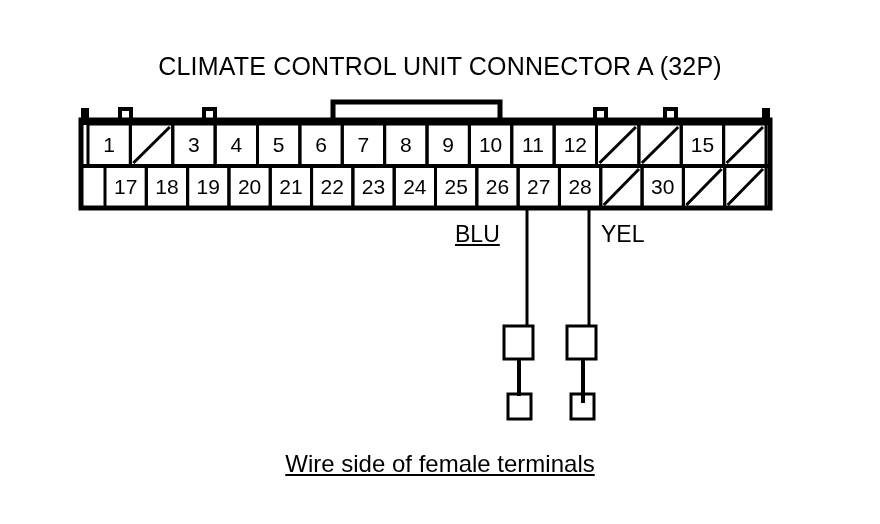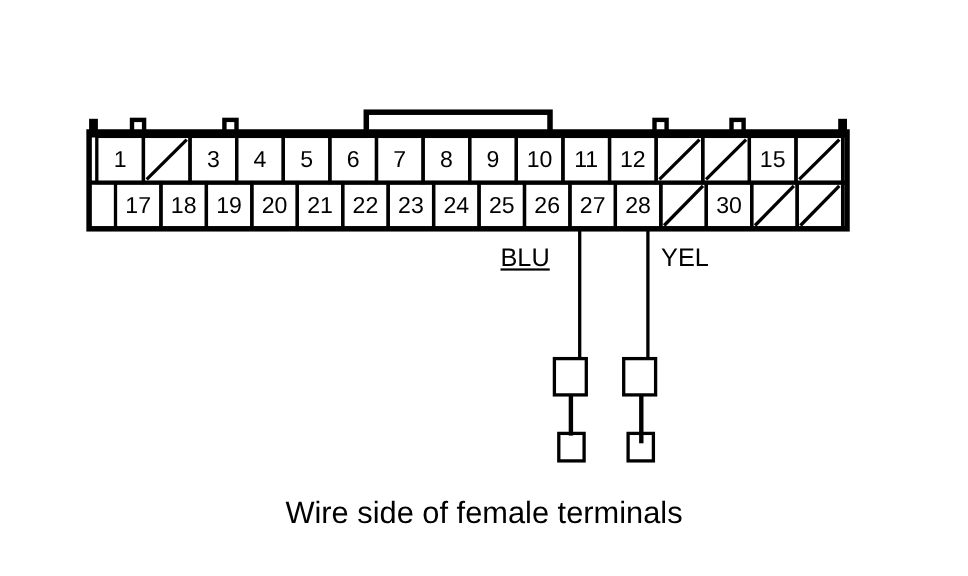--- a/index.html
+++ b/index.html
@@ -28,22 +28,23 @@
     font-size: 25px;
     letter-spacing: 0.2px;
     white-space: nowrap;
   }
   .caption {
     position: absolute;
     left: 0;
     top: 450px;
     width: 880px;
     text-align: center;
-    font-size: 28px;
+    font-size: 24px;
     white-space: nowrap;
+    text-decoration: underline;
   }
   .wire-label {
     position: absolute;
     font-size: 23px;
     white-space: nowrap;
   }
   #blu-label { left: 455px; top: 221px; text-decoration: underline; }
   #yel-label { left: 601px; top: 221px; text-align: center; }
   svg.diagram {
     position: absolute;
@@ -58,20 +59,21 @@
     fill: #000000;
     text-anchor: middle;
     dominant-baseline: middle;
   }
 </style>
 </head>
 <body>
 
 <div id="page">
 
+  <div class="title">CLIMATE CONTROL UNIT CONNECTOR A (32P)</div>
 
   <svg class="diagram" width="880" height="524">
 
     <g>
 
       <rect class="blk" x="81" y="108" width="8" height="14"></rect>
 
       <rect class="blk" x="81" y="120" width="251" height="5"></rect>
 
       <rect class="nofill" x="120" y="109" width="11" height="12" stroke-width="4"></rect>

